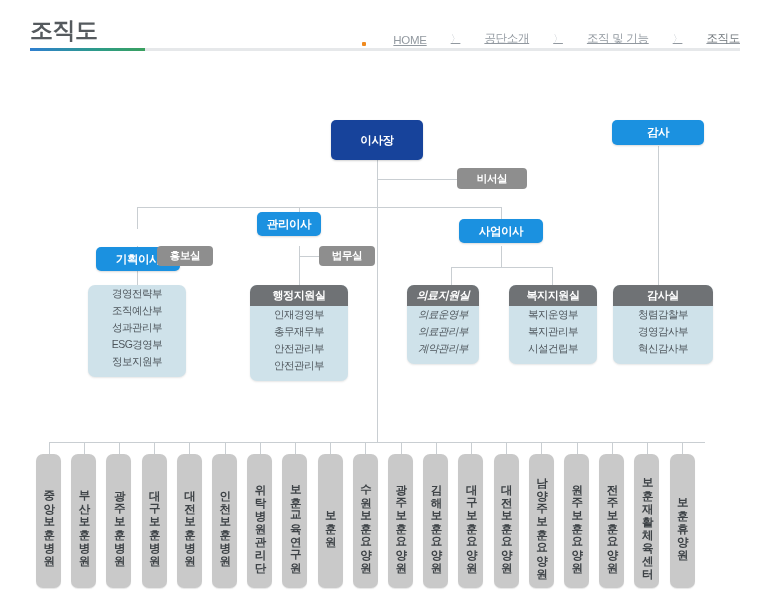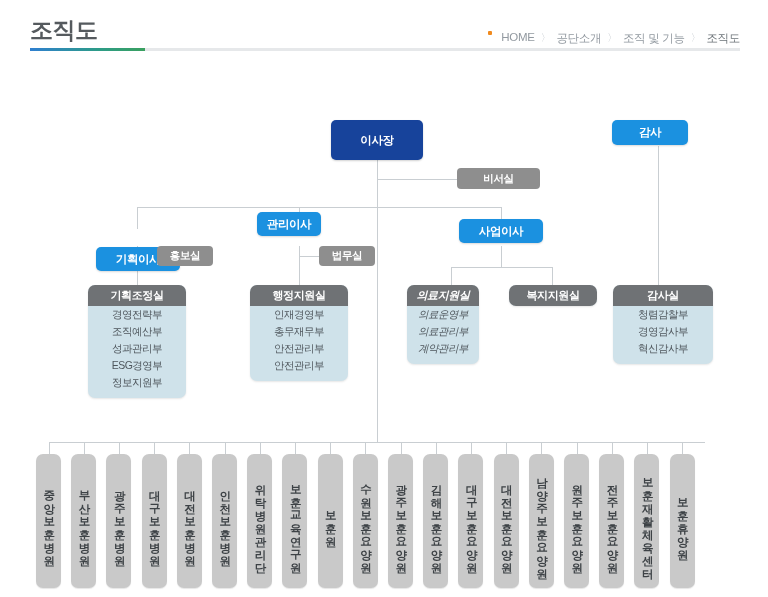--- a/index.html
+++ b/index.html
@@ -22,22 +22,22 @@
     position: absolute; left: 30px; top: 48px;
     width: 710px; height: 3px; background: #e6e8ea;
   }
   .title-rule-accent {
     position: absolute; left: 30px; top: 48px;
     width: 115px; height: 3px;
     background: linear-gradient(to right, #2f7fd0 0%, #2d9c87 60%, #3aa05f 100%);
   }
   .breadcrumb {
     position: absolute; right: 28px; top: 31px;
-    display: flex; align-items: flex-start; gap: 6px;
-    font-size: 11.5px; color: #9299a0; letter-spacing: -0.3px;
+    display: flex; align-items: flex-end; gap: 24px;
+    font-size: 11.5px; color: #9299a0; letter-spacing: -0.3px; text-decoration: underline;
   }
   .bc-dot {
     width: 4px; height: 4px; background: #f08a1e;
     border-radius: 1px; margin-right: 3px;
   }
   .bc-sep { color: #c6cbd0; font-size: 10px; }
   .bc-item.last { color: #6d7479; }
 
   
   #chart { position: absolute; left: 0; top: 62px; width: 768px; height: 535px; }
@@ -152,25 +152,25 @@
     <div class="ln lnv" style="left:552px; top:205px; height:18px;"></div>
 
     <div class="ln lnv" style="left:658px; top:84px; height:139px;"></div>
 
     <div class="ln lnh" style="left:50px; top:380px; width:655px;"></div>
 
     <div class="node n-ceo" style="left:331px; top:58px; width:92px; height:40px;">
       <span>이사장</span>
     </div>
 
-    <div class="node n-audit" style="left:612px; top:58px; width:76px; height:25px;">
+    <div class="node n-audit" style="left:612px; top:58px; width:92px; height:25px;">
       <span>감사</span>
     </div>
 
-    <div class="node n-staff" style="left:457px; top:106px; width:83px; height:21px;">
+    <div class="node n-staff" style="left:457px; top:106px; width:70px; height:21px;">
       <span>비서실</span>
     </div>
 
     <div class="node n-dir" style="left:96px; top:157px; width:84px; height:24px;margin-top:28px;">
       <span>기획이사</span>
     </div>
     <div class="node n-dir" style="left:257px; top:150px; width:64px; height:24px;">
       <span>관리이사</span>
     </div>
     <div class="node n-dir" style="left:459px; top:157px; width:84px; height:24px;text-align:center;">
@@ -178,21 +178,20 @@
     </div>
 
     <div class="node n-staff" style="left:157px; top:184px; width:56px; height:20px;">
       <span>홍보실</span>
     </div>
     <div class="node n-staff" style="left:319px; top:184px; width:56px; height:20px;">
       <span>법무실</span>
     </div>
 
     <div class="office" style="left:88px; top:223px; width:98px;">
-      <div class="office-head">기획조정실</div>
       <div class="office-body">
         <span>경영전략부</span>
         <span>조직예산부</span>
         <span>성과관리부</span>
         <span>ESG경영부</span>
         <span>정보지원부</span>
       </div>
     </div>
 
     <div class="office" style="left:250px; top:223px; width:98px;">
@@ -209,20 +208,25 @@
       <div class="office-head">의료지원실</div>
       <div class="office-body">
         <span>의료운영부</span>
         <span>의료관리부</span>
         <span>계약관리부</span>
       </div>
     </div>
 
     <div class="office" style="left:509px; top:223px; width:88px;">
       <div class="office-head">복지지원실</div>
+      <div class="office-body">
+        <span>복지운영부</span>
+        <span>복지관리부</span>
+        <span>시설건립부</span>
+      </div>
     </div>
 
     <div class="office" style="left:613px; top:223px; width:100px;">
       <div class="office-head">감사실</div>
       <div class="office-body">
         <span>청렴감찰부</span>
         <span>경영감사부</span>
         <span>혁신감사부</span>
       </div>
     </div>

